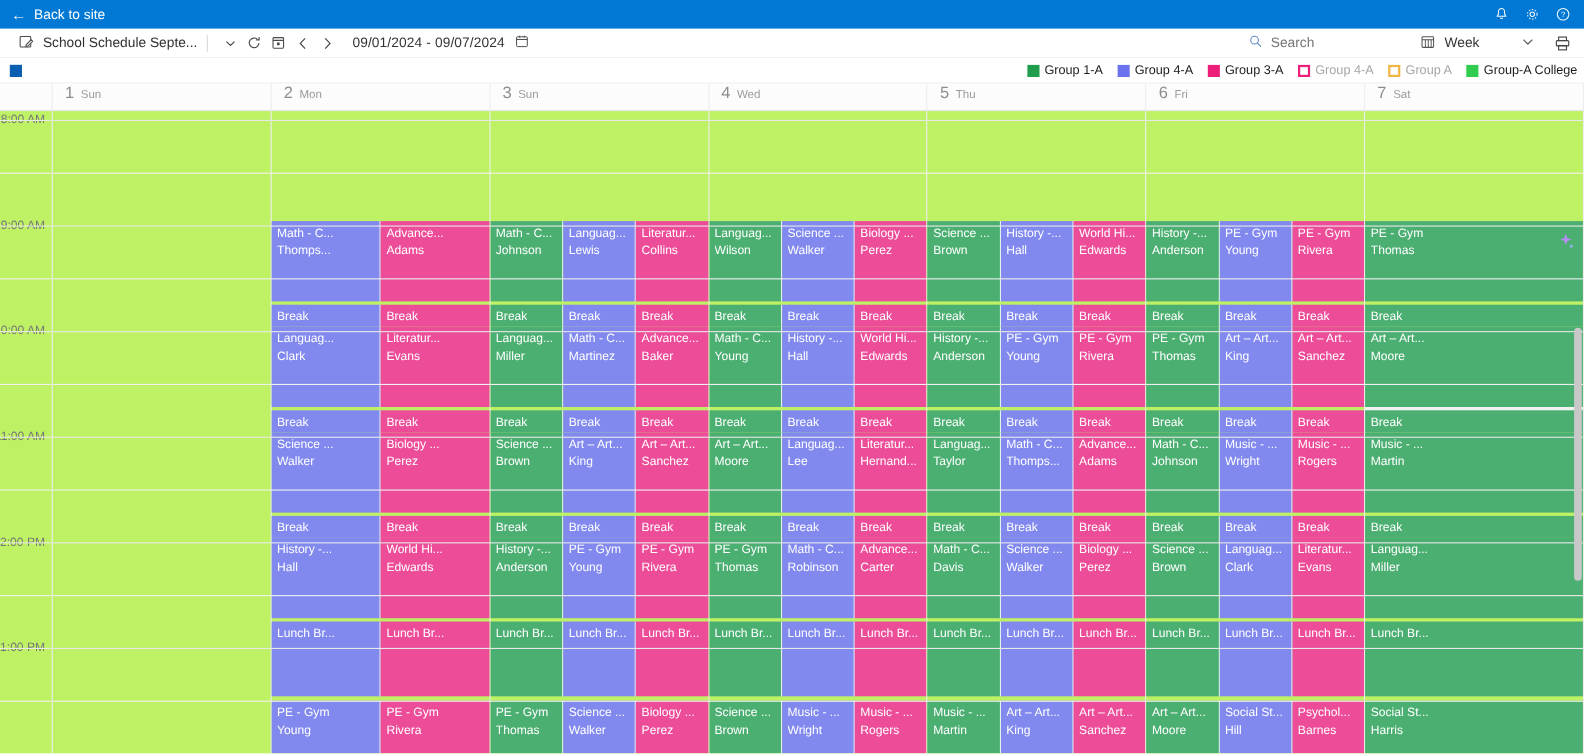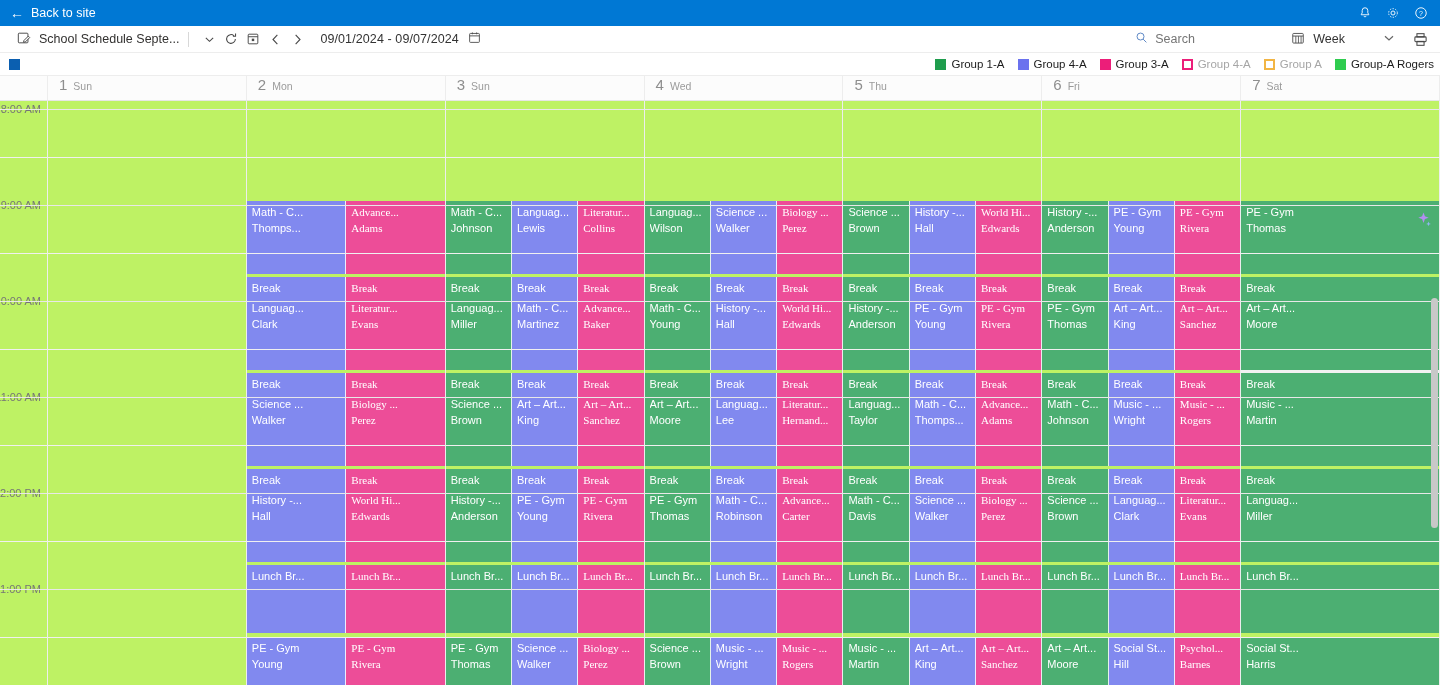--- a/index.html
+++ b/index.html
@@ -97,21 +97,21 @@
     color: #ffffff; font-size: 11px; line-height: 15.5px;
     padding: 4px 0 0 5px; border-right: 1px solid rgba(255,255,255,.85);
     cursor: pointer;
   }
   .ev:last-child { border-right: none; }
   .ev .ttl, .ev .sub {
     white-space: nowrap; overflow: hidden; text-overflow: ellipsis; padding-right: 3px;
   }
   .c-green  { background: #4caf72; }
   .c-blue   { background: #8189ef; }
-  .c-pink   { background: #ed4d98; font-family: Liberation Serif, serif; }
+  .c-pink   { background: #ed4d98; }
 
   
   #copilot {
     position: absolute; right: 6px; top: 132px; width: 22px; height: 22px;
     display: flex; align-items: center; justify-content: center; cursor: pointer;
   }
   #vscroll {
     position: absolute; right: 2px; top: 222px; width: 7px; height: 230px;
     background: #c8c8c8; border-radius: 4px; cursor: pointer;
   }
@@ -254,21 +254,21 @@
       <div class="lg-item muted">
         <span class="lg-swatch" style="background: rgb(255, 255, 255); border: 2px solid rgb(236, 30, 121);"></span>
         <span>Group 4-A</span>
       </div>
       <div class="lg-item muted">
         <span class="lg-swatch" style="background: rgb(255, 255, 255); border: 2px solid rgb(242, 181, 68);"></span>
         <span>Group A</span>
       </div>
       <div class="lg-item">
         <span class="lg-swatch" style="background: rgb(47, 204, 79);"></span>
-        <span>Group-A Rogers</span>
+        <span>Group-A College</span>
       </div>
     </div>
 </div>
 
 <div id="cal-wrap">
   <div id="day-header">
     <div class="gutter"></div>
   <div class="dh-cell">
         <span class="dh-num">1</span>
         <span class="dh-day">Sun</span>

